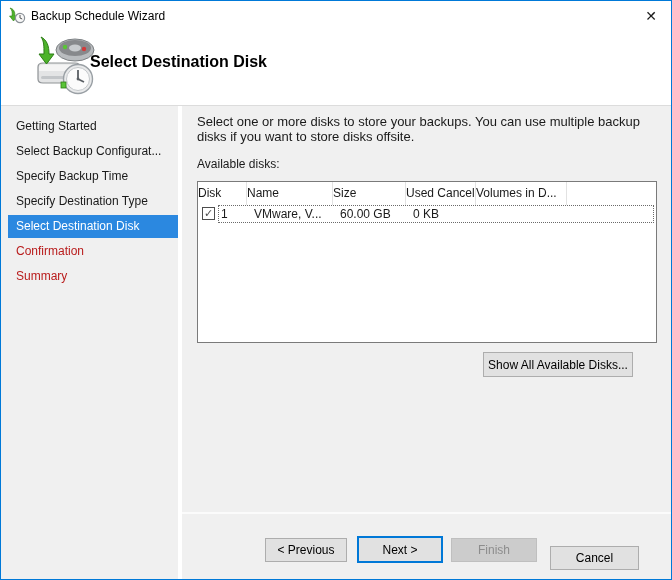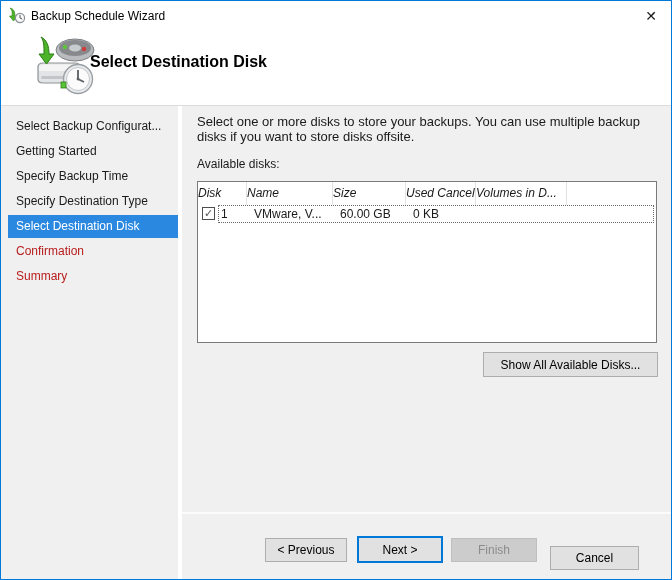--- a/index.html
+++ b/index.html
@@ -31,33 +31,33 @@
   .sidebar li.done   { color:#1a1a1a; }
   .sidebar li.active { color:#ffffff; background:#2b88e0; }
   .sidebar li.pending{ color:#b91c1c; }
   
   .instruction { position:absolute; left:196px; top:113px; width:472px; line-height:15px; font-size:13px; color:#1a1a1a; }
   .avail-label { position:absolute; left:196px; top:156px; font-size:12px; color:#1a1a1a; }
   .disks-table { position:absolute; left:196px; top:180px; width:460px; height:162px;
                  background:#ffffff; border:1px solid #7a7a7a; }
   .tbl-header { position:absolute; left:0; top:0; width:100%; height:23px; display:flex; background:#fff; }
   .tbl-header .hcell { height:23px; line-height:23px; font-size:12px; color:#1a1a1a;
-                       border-right:1px solid #e2e2e2; white-space:nowrap; overflow:hidden; cursor:default;font-style:italic; }
+                       border-right:1px solid #e2e2e2; white-space:nowrap; overflow:hidden; cursor:default; }
   .hc-disk{width:49px;} .hc-name{width:86px;} .hc-size{width:73px;} .hc-used{width:70px;} .hc-vol{width:91px;}
   .hc-fill{flex:1; border-right:none !important;}
   .tbl-row { position:absolute; left:0; top:23px; width:100%; height:19px; }
   .row-focus { position:absolute; left:20px; top:0; width:436px; height:18px; border:1px dotted #6a6a6a; }
   .checkbox { position:absolute; left:4px; top:2px; width:13px; height:13px; background:#fff;
               border:1px solid #4d4d4d; font-size:11px; line-height:11px; text-align:center; color:#4d4d4d; cursor:pointer; }
   .cell { position:absolute; top:0; height:18px; line-height:18px; font-size:12px; color:#1a1a1a; white-space:nowrap; }
   .c-disk{left:23px;} .c-name{left:56px;} .c-size{left:142px;} .c-used{left:215px;} .c-vol{left:285px;}
   
   .btn { position:absolute; background:#e1e1e1; border:1px solid #adadad; font-size:12px; color:#000;
          font-family:"Liberation Sans",sans-serif; cursor:pointer; text-align:center; }
-  .show-all { left:482px; top:351px; width:175px; height:25px; }
+  .show-all { left:482px; top:351px; width:150px; height:25px; }
   .footer-divider { position:absolute; left:181px; top:511px; width:491px; height:2px; background:#fbfbfb; }
   .btn-previous { left:264px; top:537px; width:82px; height:24px; }
   .btn-next { left:356px; top:535px; width:86px; height:27px; border:2px solid #0078d7; background:#e1e1e1; }
   .btn-finish { left:450px; top:537px; width:86px; height:24px; background:#cccccc; border:1px solid #bfbfbf; color:#8d8d8d; cursor:default; }
   .btn-cancel { left:549px; top:537px; width:89px; height:24px;margin-top:8px; }
 </style>
 </head>
 <body>
 
 <div class="window">
@@ -101,22 +101,22 @@
         <rect x="27" y="47" width="5" height="6" fill="#59c437" stroke="#2d7d16" stroke-width="0.8"></rect>
       </svg>
     </span>
     <div class="page-title">Select Destination Disk</div>
   </div>
 
   <div class="body">
     <div class="v-strip"></div>
 
     <ul class="sidebar">
+      <li class="done">Getting Started</li>
       <li class="done">Select Backup Configurat...</li>
-      <li class="done">Getting Started</li>
       <li class="done">Specify Backup Time</li>
       <li class="done">Specify Destination Type</li>
       <li class="active">Select Destination Disk</li>
       <li class="pending">Confirmation</li>
       <li class="pending">Summary</li>
     </ul>
   </div>
 
   <div class="instruction">Select one or more disks to store your backups. You can use multiple backup disks if you want to store disks offsite.</div>
   <div class="avail-label">Available disks:</div>

